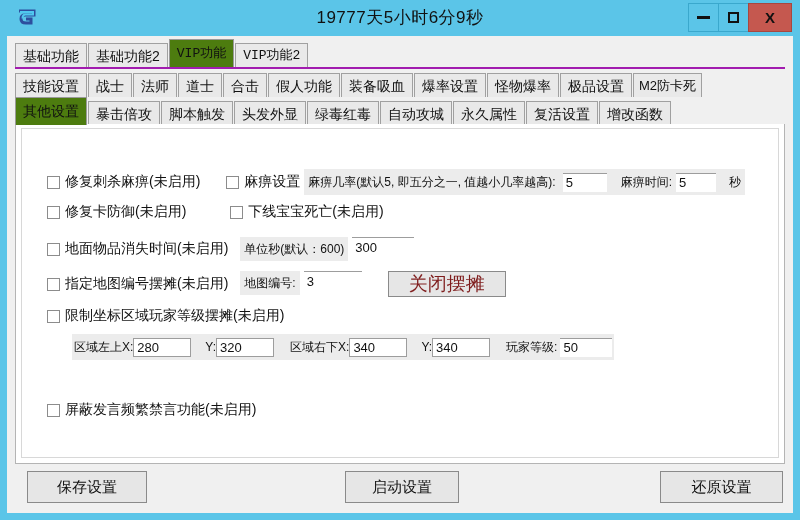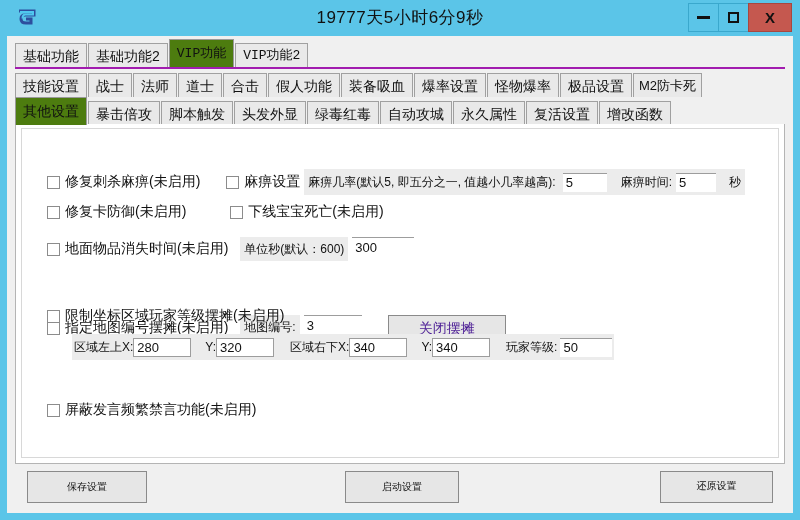--- a/index.html
+++ b/index.html
@@ -92,32 +92,32 @@
   .lbl{font-size:14px;color:#111;white-space:nowrap;}
   .lbl.sm{font-size:12px;}
   .fld{
     border:none;border-top:1px solid #9d9d9d;background:#fff;
     font-size:13px;color:#111;padding:1px 2px 1px 3px;box-sizing:border-box;
     font-family:"Liberation Sans","DejaVu Sans",sans-serif;outline:none;
     height:19px;
   }
   .fld.boxed{border:1px solid #9d9d9d;}
   .btn{
-    background:#e6e6e6;border:1px solid #8a8a8a;color:#4c1d95;
-    font-size:14px;text-align:center;box-sizing:border-box;cursor:default;
+    background:#e6e6e6;border:1px solid #8a8a8a;color:#7f1d1d;
+    font-size:19px;text-align:center;box-sizing:border-box;cursor:default;
     font-family:"Liberation Sans","DejaVu Sans",sans-serif;
   }
   
   .bottombar{
     position:absolute;left:8px;top:432px;width:770px;height:40px;
   }
   .bbtn{
     position:absolute;top:3px;height:32px;line-height:30px;
     background:#e6e6e6;border:1px solid #8a8a8a;color:#111;
-    font-size:10px;text-align:center;box-sizing:border-box;cursor:default;
+    font-size:15px;text-align:center;box-sizing:border-box;cursor:default;
   }
 </style>
 </head>
 <body>
 
 <div class="window">
 
   <div class="titlebar">
     <div class="app-icon">
       <svg width="22" height="22" viewBox="0 0 22 22">
@@ -208,21 +208,21 @@
           <label class="cb">
             <span class="box"></span>
             <span>地面物品消失时间(未启用)</span>
           </label>
           <div class="graypanel" style="margin-left:12px;height:24px;">
             <span class="lbl sm">单位秒(默认：600)</span>
           </div>
           <input class="fld" style="width: 62px; margin-left: 4px;" value="300">
         </div>
 
-        <div class="row" style="left:25px;top:142px;margin-top:44px;">
+        <div class="row" style="left:25px;top:142px;">
           <label class="cb">
             <span class="box"></span>
             <span>指定地图编号摆摊(未启用)</span>
           </label>
           <div class="graypanel" style="margin-left:12px;height:24px;">
             <span class="lbl sm">地图编号:</span>
           </div>
           <input class="fld" style="width: 58px; margin-left: 4px;" value="3">
           <div class="btn" style="width:118px;height:26px;line-height:24px;margin-left:26px;">关闭摆摊</div>
         </div>
@@ -255,17 +255,17 @@
             <span>屏蔽发言频繁禁言功能(未启用)</span>
           </label>
         </div>
 
       </div>
     </div>
 
     <div class="bottombar">
       <div class="bbtn" style="left:12px;width:120px;">保存设置</div>
       <div class="bbtn" style="left:330px;width:114px;">启动设置</div>
-      <div class="bbtn" style="left:645px;width:113px;font-family:Liberation Mono, monospace;">还原设置</div>
+      <div class="bbtn" style="left:645px;width:123px;">还原设置</div>
     </div>
 
   </div>
 </div>
 
 </body></html>

